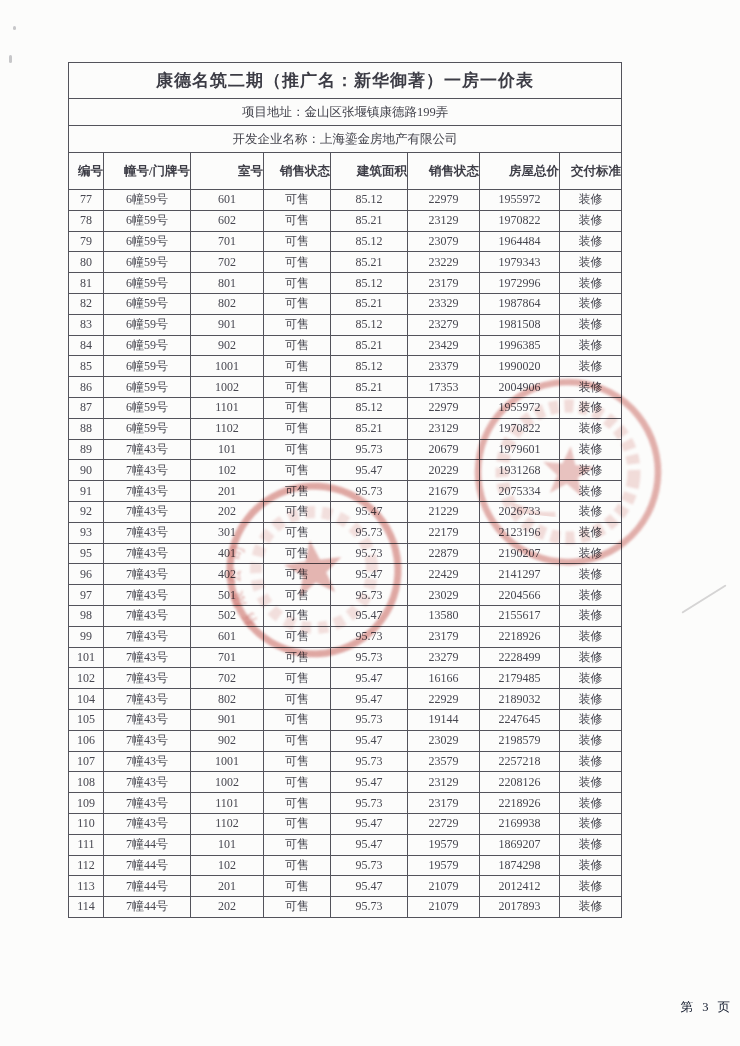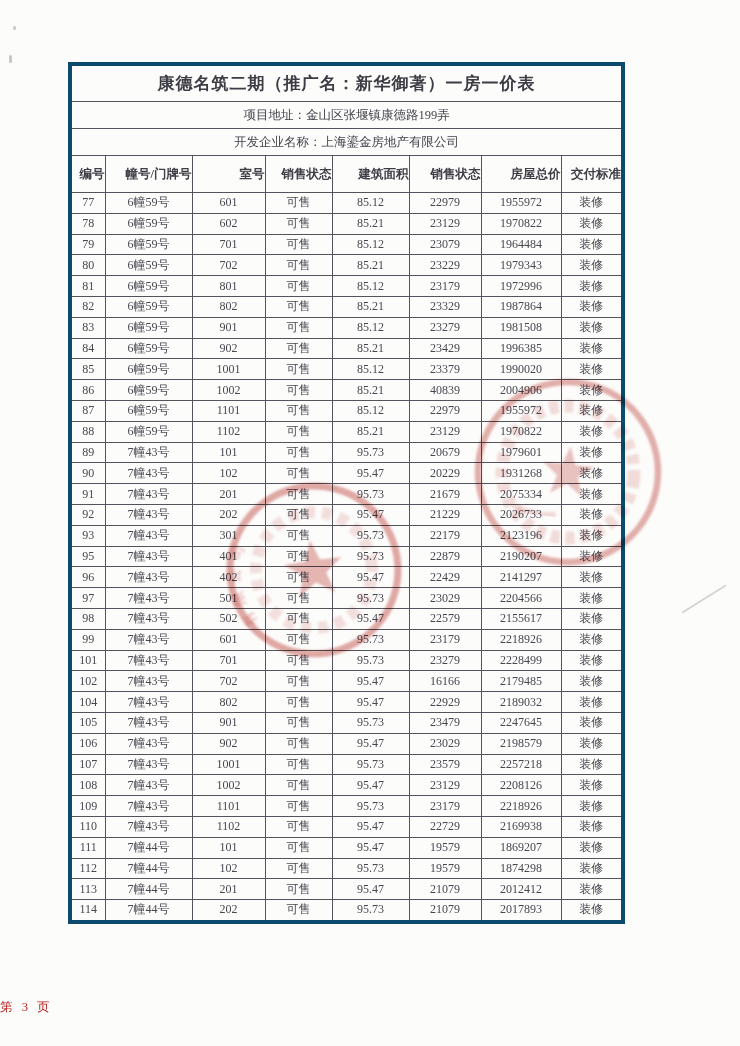--- a/index.html
+++ b/index.html
@@ -15,31 +15,31 @@
     position:absolute;left:68px;top:62px;width:553px;
     border-collapse:collapse;table-layout:fixed;
     color:#44444d;
   }
   .doc-table td,.doc-table th{
     border:1px solid #53535b;
     padding:0;text-align:center;vertical-align:middle;
     font-weight:normal;
     overflow:hidden;white-space:nowrap;
   }
-  .doc-table{border:4px solid #0c4a6e;font-family:Liberation Serif, serif;}
+  .doc-table{border:1px solid #0c4a6e;font-family:Liberation Serif, serif;}
   .row-title td{
     height:35px;font-size:17px;font-weight:bold;letter-spacing:1px;color:#3c3c45;
   }
   .row-info td{height:26px;font-size:12.5px;color:#43434c;}
   .row-head th{height:36px;font-size:12.5px;font-weight:600;color:#3e3e47;text-align:right;}
   .doc-table tbody td{height:19.8px;font-size:12px;color:#474750;}
   
   .page-footer{
-    position:absolute;left:0;top:999px;width:700px;text-align:left;
-    font-size:12.5px;color:#b91c1c;letter-spacing:3px;
+    position:absolute;left:0;top:999px;width:700px;text-align:right;
+    font-size:12.5px;color:#0f172a;letter-spacing:3px;padding-left:33px;
   }
   
   .seal{position:absolute;mix-blend-mode:multiply;pointer-events:none;}
   .seal-left{left:220px;top:476px;transform:rotate(-8deg);}
   .seal-right{left:468px;top:372px;transform:rotate(6deg);}
   
   .speck{position:absolute;background:#9a9aa0;opacity:.55;}
   .speck1{left:9px;top:55px;width:3px;height:8px;border-radius:2px;}
   .speck2{left:13px;top:26px;width:3px;height:4px;border-radius:2px;}
   .pencil-mark{
@@ -177,21 +177,21 @@
           <td>23379</td>
           <td>1990020</td>
           <td>装修</td>
         </tr>
         <tr>
           <td>86</td>
           <td>6幢59号</td>
           <td>1002</td>
           <td>可售</td>
           <td>85.21</td>
-          <td>40839</td>
+          <td>17353</td>
           <td>2004906</td>
           <td>装修</td>
         </tr>
         <tr>
           <td>87</td>
           <td>6幢59号</td>
           <td>1101</td>
           <td>可售</td>
           <td>85.12</td>
           <td>22979</td>
@@ -287,21 +287,21 @@
           <td>23029</td>
           <td>2204566</td>
           <td>装修</td>
         </tr>
         <tr>
           <td>98</td>
           <td>7幢43号</td>
           <td>502</td>
           <td>可售</td>
           <td>95.47</td>
-          <td>22579</td>
+          <td>13580</td>
           <td>2155617</td>
           <td>装修</td>
         </tr>
         <tr>
           <td>99</td>
           <td>7幢43号</td>
           <td>601</td>
           <td>可售</td>
           <td>95.73</td>
           <td>23179</td>
@@ -337,21 +337,21 @@
           <td>22929</td>
           <td>2189032</td>
           <td>装修</td>
         </tr>
         <tr>
           <td>105</td>
           <td>7幢43号</td>
           <td>901</td>
           <td>可售</td>
           <td>95.73</td>
-          <td>23479</td>
+          <td>19144</td>
           <td>2247645</td>
           <td>装修</td>
         </tr>
         <tr>
           <td>106</td>
           <td>7幢43号</td>
           <td>902</td>
           <td>可售</td>
           <td>95.47</td>
           <td>23029</td>

